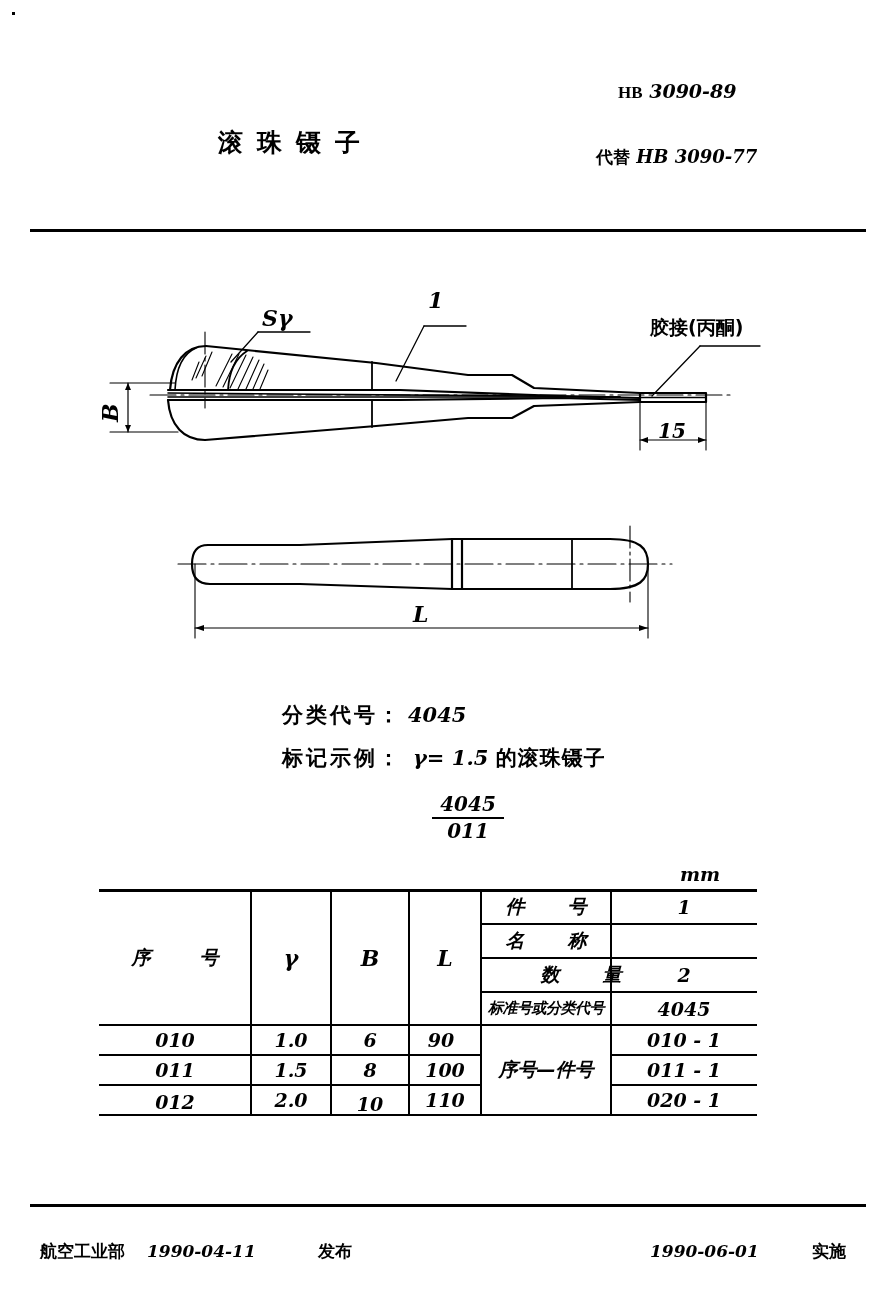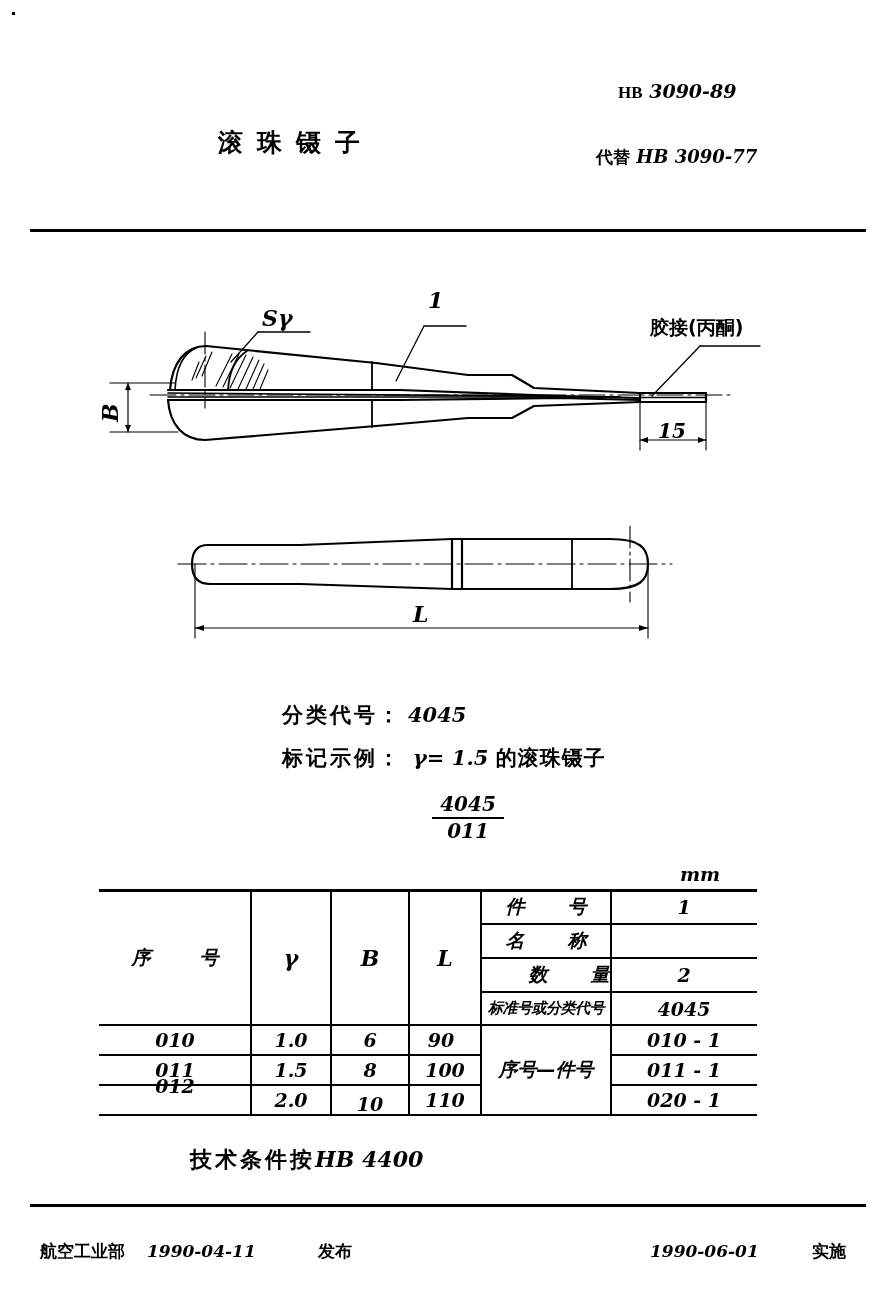--- a/index.html
+++ b/index.html
@@ -346,43 +346,42 @@
     <div class="cell num" style="left:0px;   top:136px; width:152px; height:30px;">010</div>
     <div class="cell num" style="left:152px; top:136px; width:80px;  height:30px;">1.0</div>
     <div class="cell num" style="left:232px; top:136px; width:78px;  height:30px;">6</div>
     <div class="cell num" style="left:310px; top:136px; width:64px;  height:30px;">90</div>
 
     <div class="cell num" style="left:0px;   top:166px; width:152px; height:30px;">011</div>
     <div class="cell num" style="left:152px; top:166px; width:80px;  height:30px;">1.5</div>
     <div class="cell num" style="left:232px; top:166px; width:78px;  height:30px;">8</div>
     <div class="cell num" style="left:310px; top:166px; width:72px;  height:30px;">100</div>
 
-    <div class="cell num" style="left:0px;   top:180px; width:152px; height:34px;">012</div>
+    <div class="cell num" style="left:0px;   top:196px; width:152px; height:34px;">012</div>
     <div class="cell num" style="left:152px; top:196px; width:80px;  height:30px;">2.0</div>
     <div class="cell num" style="left:232px; top:196px; width:78px;  height:38px;">10</div>
     <div class="cell num" style="left:310px; top:196px; width:72px;  height:30px;">110</div>
 
     <div class="cell cn" style="left:382px; top:1px;   width:130px; height:34px; letter-spacing:10px; text-indent:10px;">件  号</div>
     <div class="cell num" style="left:512px; top:1px;   width:146px; height:34px;">1</div>
 
     <div class="cell cn" style="left:382px; top:35px;  width:130px; height:34px; letter-spacing:10px; text-indent:10px;">名  称</div>
 
-    <div class="cell cn" style="left:382px; top:69px;  width:104px; height:34px; letter-spacing:10px; text-indent:10px;padding-left:36px;">数  量</div>
+    <div class="cell cn" style="left:394px; top:69px;  width:104px; height:34px; letter-spacing:10px; text-indent:10px;padding-left:36px;">数  量</div>
     <div class="cell num" style="left:512px; top:69px;  width:146px; height:34px;">2</div>
 
     <div class="cell cn tight" style="left:382px; top:103px; width:130px; height:33px;">标准号或分类代号</div>
     <div class="cell num" style="left:512px; top:103px; width:146px; height:33px;">4045</div>
 
     <div class="cell cn" style="left:382px; top:136px; width:130px; height:90px;">序号—件号</div>
     <div class="cell num" style="left:512px; top:136px; width:146px; height:30px;">010 - 1</div>
     <div class="cell num" style="left:512px; top:166px; width:146px; height:30px;">011 - 1</div>
     <div class="cell num" style="left:512px; top:196px; width:146px; height:30px;">020 - 1</div>
   </div>
 
-  <div class="t" id="tech-note"><span class="cn">技术条件按</span><span class="en">HB 4400</span></div>
 
   <div class="rule-thick" id="rule-bottom"></div>
 
   <div class="t foot" id="footer-issuer"><span class="cn">航空工业部</span></div>
   <div class="t foot" id="footer-issue-date">1990-04-11</div>
   <div class="t foot" id="footer-issue-action">发布</div>
   <div class="t foot" id="footer-effective-date">1990-06-01</div>
   <div class="t foot" id="footer-effective-action">实施</div>
 
 </div>

